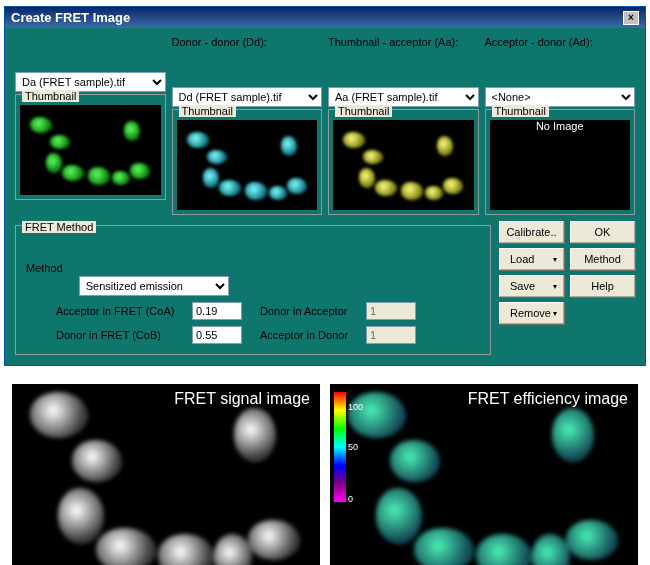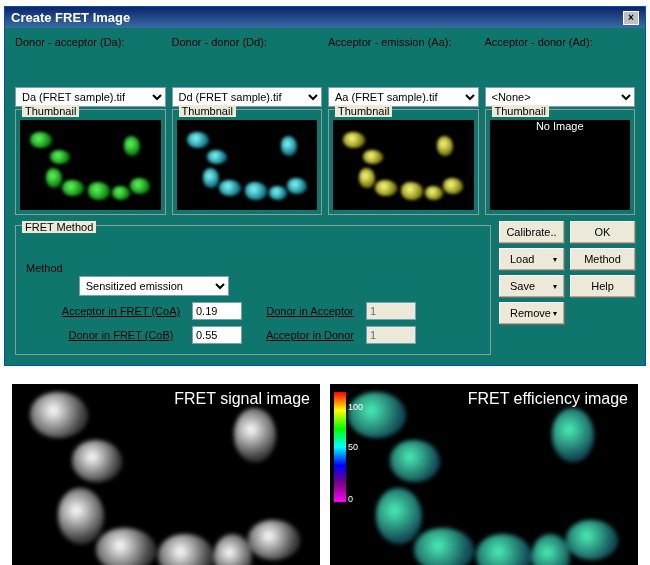--- a/index.html
+++ b/index.html
@@ -109,22 +109,21 @@
     gap: 6px 18px;
     margin-left: 30px;
   }
   .param {
     display: flex;
     align-items: center;
     gap: 6px;
   }
   .param-label {
     width: 130px;
-    text-align: center;
-    text-decoration: underline;
+    text-align: left;
   }
   .param-input {
     width: 50px;
     height: 18px;
     border: 1px solid #7f9db9;
     background: #fff;
     font-size: 11px;
     padding: 0 3px;
   }
   .param-input.disabled {
@@ -224,21 +223,20 @@
   <div class="titlebar">
     <span>Create FRET Image</span>
     <div class="closebox">
         <span>×</span>
       </div>
   </div>
   <div class="content">
     <div class="row">
 
       <div class="channel">
-        <div class="label">Donor - acceptor (Da):</div>
         <select class="select">
           <option>Da (FRET sample).tif</option>
         </select>
         <div class="fieldset">
           <span class="fieldset-title">Thumbnail</span>
           <div class="thumb">
             <div class="cells-layer">
                 <div class="cell" style="left: 10px; top: 12px; width: 22px; height: 16px; background: radial-gradient(circle at 40% 40%, rgb(95, 255, 95), rgb(11, 122, 11) 70%);"></div>
                 <div class="cell" style="left: 30px; top: 30px; width: 20px; height: 14px; background: radial-gradient(circle at 40% 40%, rgb(95, 255, 95), rgb(11, 122, 11) 70%);"></div>
                 <div class="cell" style="left: 26px; top: 48px; width: 16px; height: 20px; background: radial-gradient(circle at 40% 40%, rgb(95, 255, 95), rgb(11, 122, 11) 70%);"></div>
@@ -268,21 +266,21 @@
                 <div class="cell" style="left: 68px; top: 62px; width: 22px; height: 18px; background: radial-gradient(circle at 40% 40%, rgb(127, 255, 255), rgb(13, 111, 127) 70%);"></div>
                 <div class="cell" style="left: 92px; top: 66px; width: 18px; height: 14px; background: radial-gradient(circle at 40% 40%, rgb(127, 255, 255), rgb(13, 111, 127) 70%);"></div>
                 <div class="cell" style="left: 110px; top: 58px; width: 20px; height: 16px; background: radial-gradient(circle at 40% 40%, rgb(127, 255, 255), rgb(13, 111, 127) 70%);"></div>
                 <div class="cell" style="left: 104px; top: 16px; width: 16px; height: 20px; background: radial-gradient(circle at 40% 40%, rgb(127, 255, 255), rgb(13, 111, 127) 70%);"></div>
               </div>
           </div>
         </div>
       </div>
 
       <div class="channel">
-        <div class="label">Acceptor - emission (Aa):</div>
+        <div class="label">Thumbnail - acceptor (Aa):</div>
         <select class="select">
           <option>Aa (FRET sample).tif</option>
         </select>
         <div class="fieldset">
           <span class="fieldset-title">Thumbnail</span>
           <div class="thumb">
             <div class="cells-layer">
                 <div class="cell" style="left: 10px; top: 12px; width: 22px; height: 16px; background: radial-gradient(circle at 40% 40%, rgb(255, 255, 127), rgb(122, 122, 11) 70%);"></div>
                 <div class="cell" style="left: 30px; top: 30px; width: 20px; height: 14px; background: radial-gradient(circle at 40% 40%, rgb(255, 255, 127), rgb(122, 122, 11) 70%);"></div>
                 <div class="cell" style="left: 26px; top: 48px; width: 16px; height: 20px; background: radial-gradient(circle at 40% 40%, rgb(255, 255, 127), rgb(122, 122, 11) 70%);"></div>

